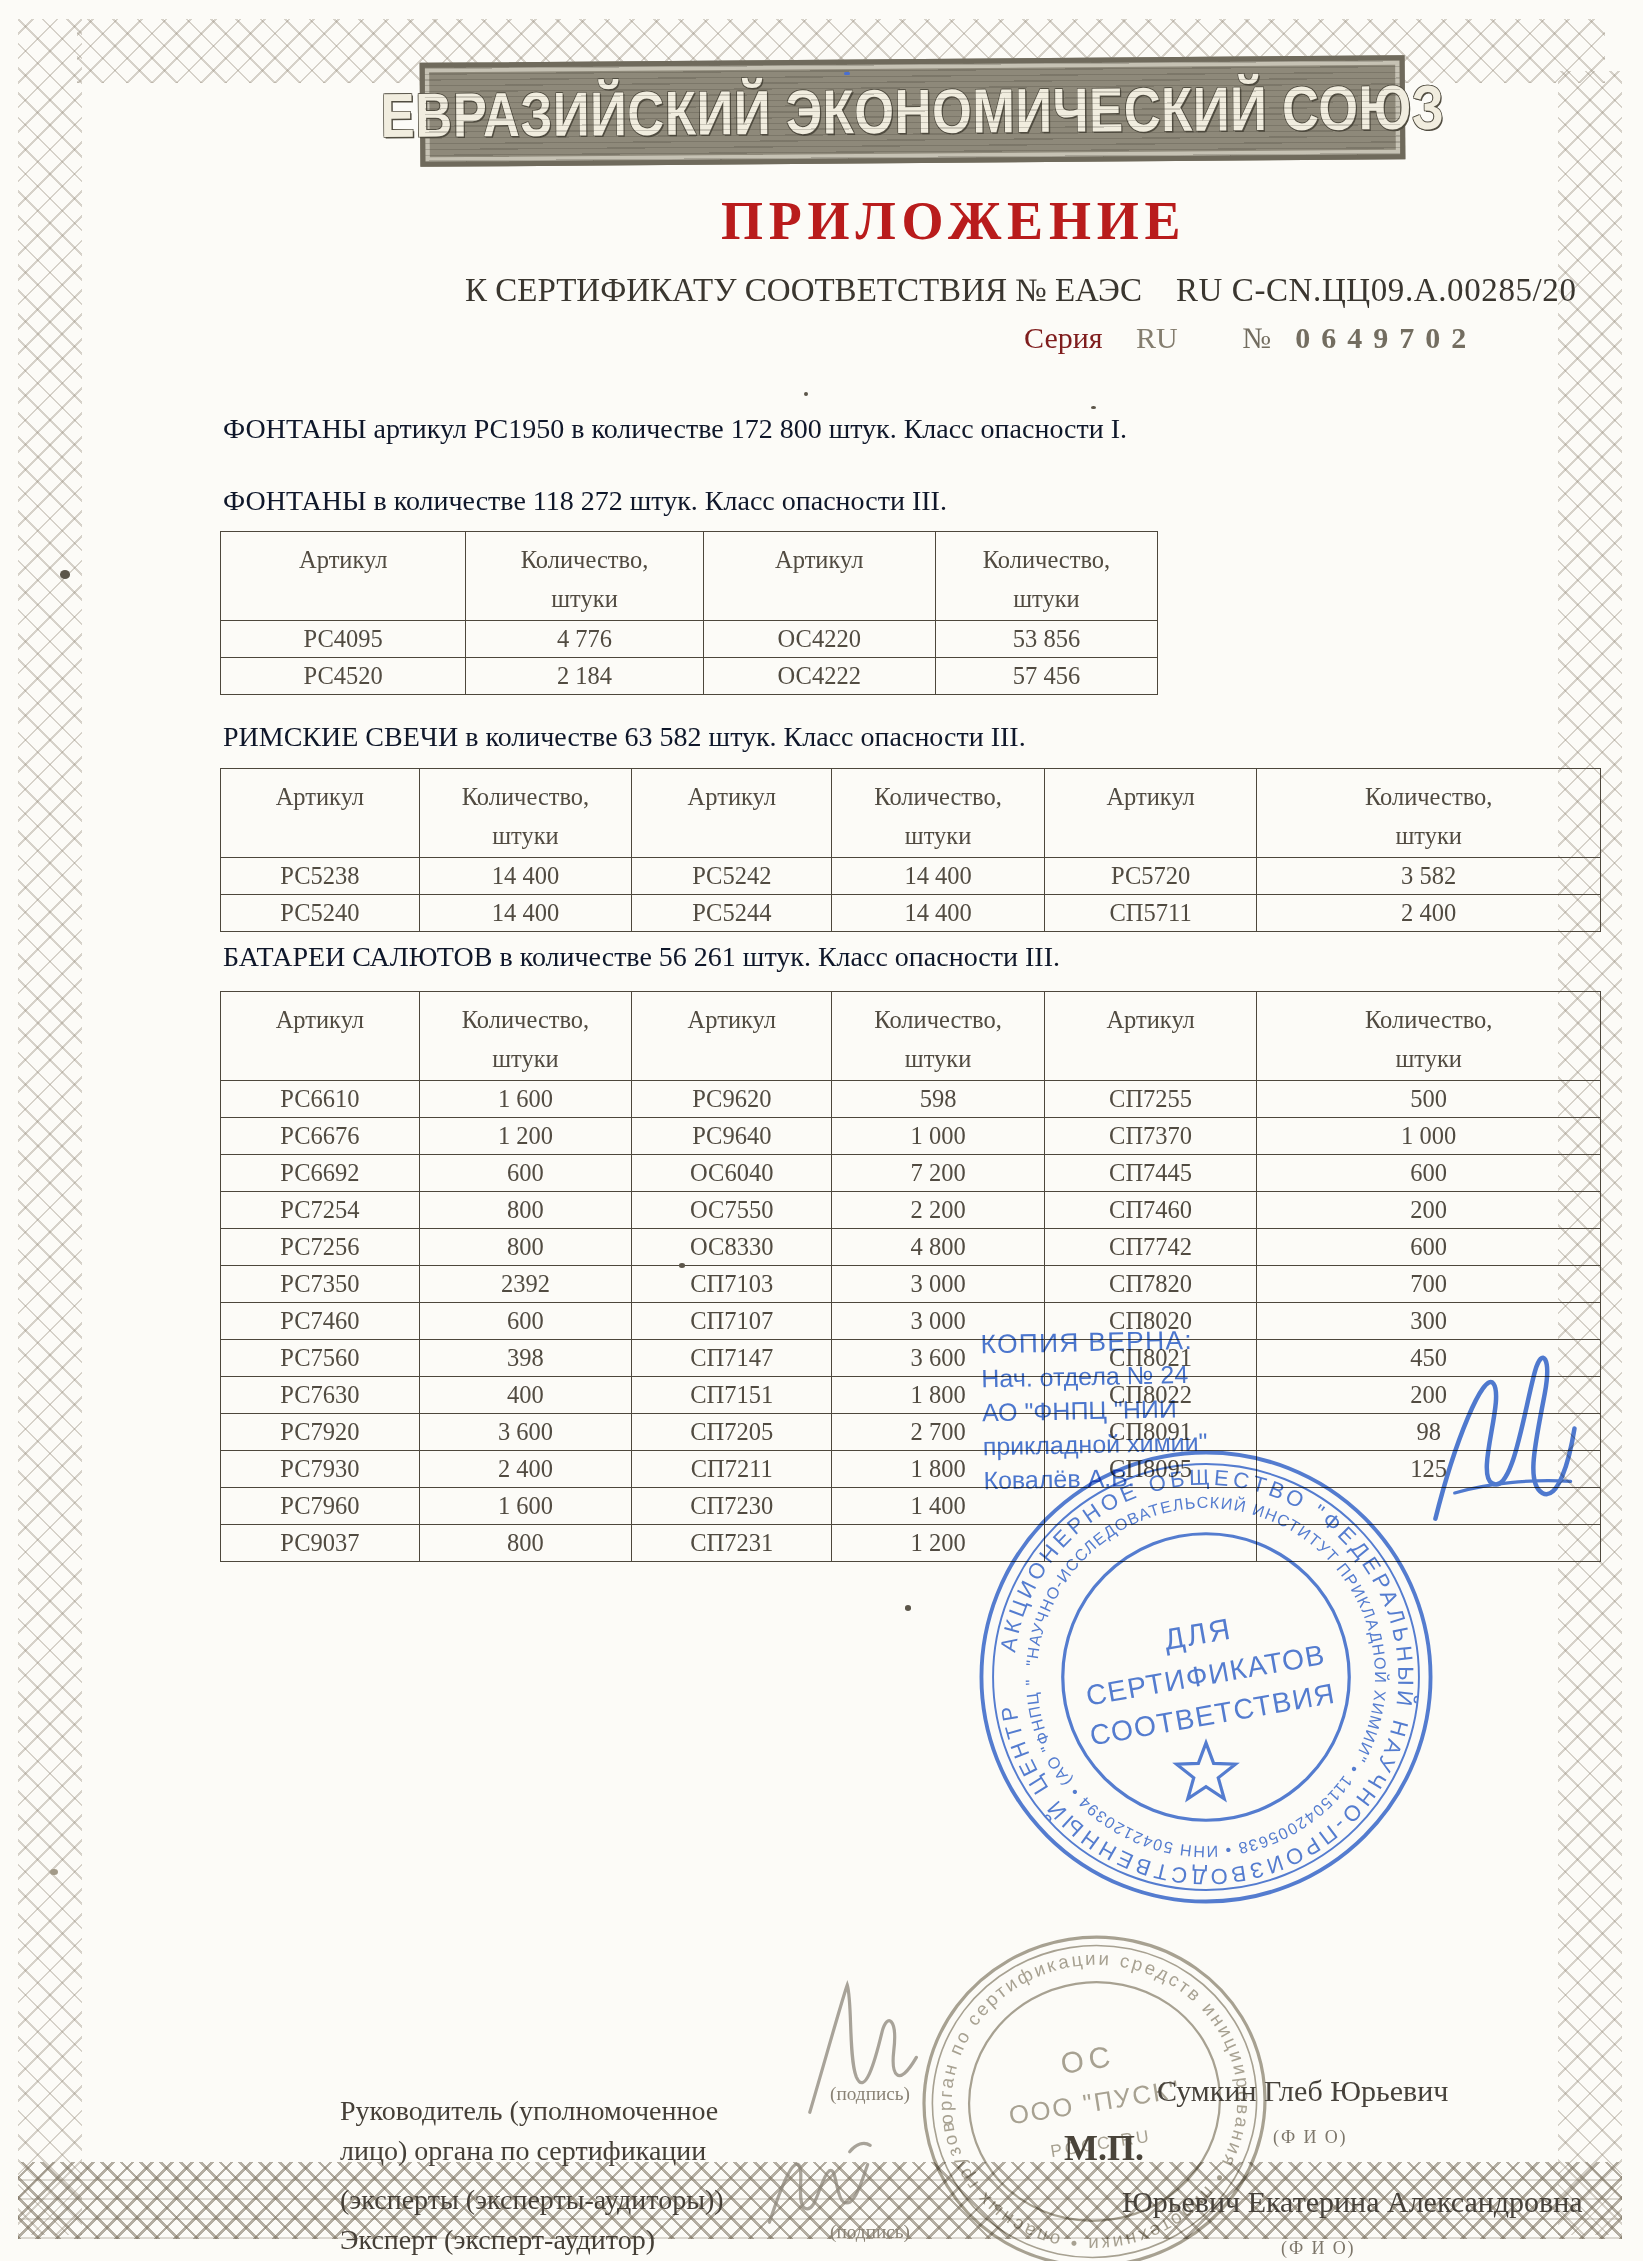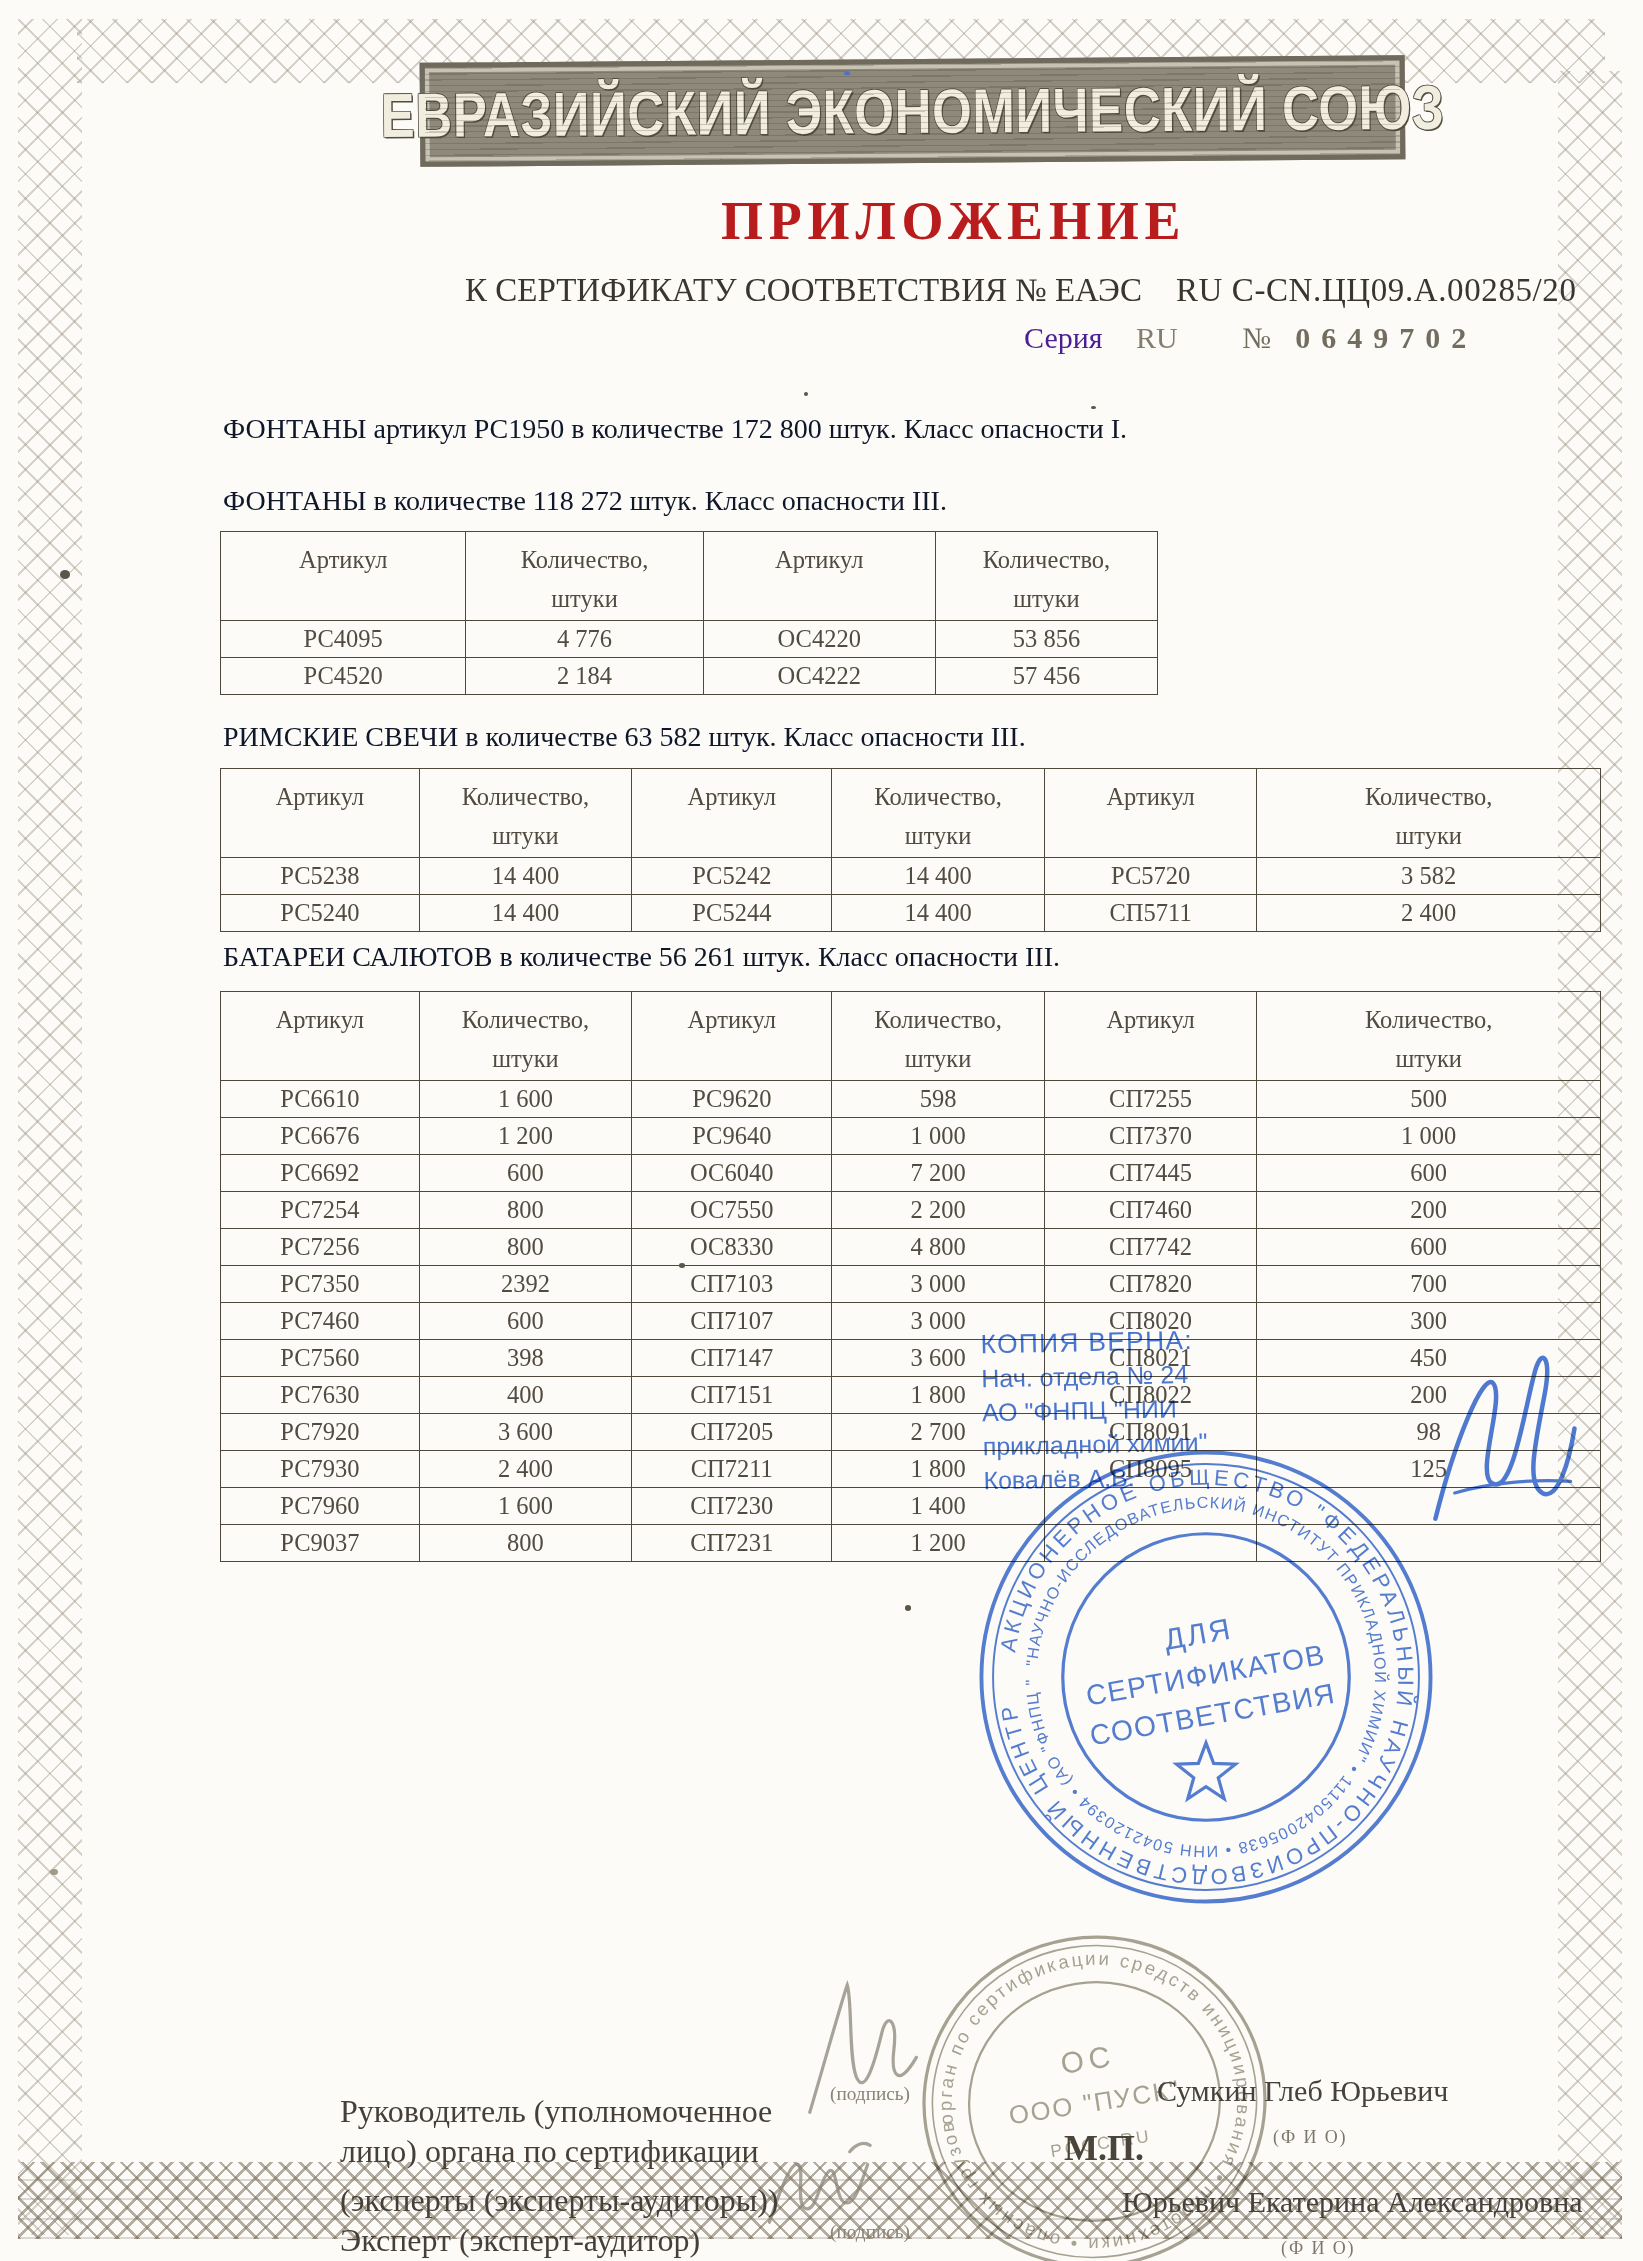--- a/index.html
+++ b/index.html
@@ -38,21 +38,21 @@
     letter-spacing:0.6px;color:#f1eddf;white-space:nowrap;transform:scaleY(1.22);
     text-shadow:1.3px 1.3px 0 #514d41,-0.6px -0.6px 0 #514d41,0.6px -0.6px 0 #514d41,-0.6px 0.6px 0 #514d41;
   }
   
   .title{position:absolute;left:721px;top:190px;font-size:54px;font-weight:bold;
     letter-spacing:5.8px;color:#b91c1c;}
   .subtitle{position:absolute;left:465px;top:272px;font-size:33px;color:#3a362f;
     white-space:nowrap;font-weight:500;}
   .subtitle .certno{margin-left:34px;letter-spacing:0.6px;}
   .series{position:absolute;left:1024px;top:321px;font-size:30px;white-space:nowrap;}
-  .series .lbl{color:#4c1d95;}
+  .series .lbl{color:#7f1d1d;}
   .series .region{color:#847d6e;margin-left:26px;}
   .series .nosign{color:#736d60;margin-left:57px;}
   .series .num{color:#736d60;letter-spacing:11px;margin-left:17px;font-weight:600;}
   
   .intro{position:absolute;left:223px;font-size:28px;color:#0f172a;white-space:nowrap;}
   .intro-1{top:413px;}
   .intro-2{top:485px;}
   .intro-3{top:721px;}
   .intro-4{top:941px;}
   
@@ -71,21 +71,21 @@
     transform:rotate(-1.2deg);mix-blend-mode:multiply;opacity:.92;white-space:nowrap;}
   .copy-note .first{font-size:26.4px;letter-spacing:1.3px;}
   
   .round-stamp{position:absolute;left:975px;top:1446px;mix-blend-mode:multiply;opacity:.88;}
   .oval-stamp{position:absolute;left:901px;top:1918px;mix-blend-mode:multiply;opacity:.8;
     transform:rotate(-9deg);}
   .sig-blue{position:absolute;left:1416px;top:1332px;mix-blend-mode:multiply;opacity:.9;}
   .sig-gray-1{position:absolute;left:771px;top:1967px;opacity:.75;}
   .sig-gray-2{position:absolute;left:753px;top:2126px;opacity:.75;}
   
-  .role{position:absolute;left:340px;font-size:32px;line-height:40px;color:#453f37;}
+  .role{position:absolute;left:340px;font-size:28px;line-height:40px;color:#453f37;}
   .role-1{top:2091px;}
   .role-2{top:2180px;}
   .signlabel{position:absolute;font-size:19.3px;color:#8a8376;}
   .signlabel-1{left:830px;top:2083px;}
   .signlabel-2{left:830px;top:2221px;}
   .mp{position:absolute;left:1064px;top:2127px;font-size:36px;font-weight:bold;color:#4a443a;}
   .name{position:absolute;font-size:30px;color:#46413a;white-space:nowrap;}
   .name-1{left:1157px;top:2074px;}
   .name-2{left:1122px;top:2185px;}
   .fio{position:absolute;font-size:18px;color:#7d766a;letter-spacing:1.9px;}

